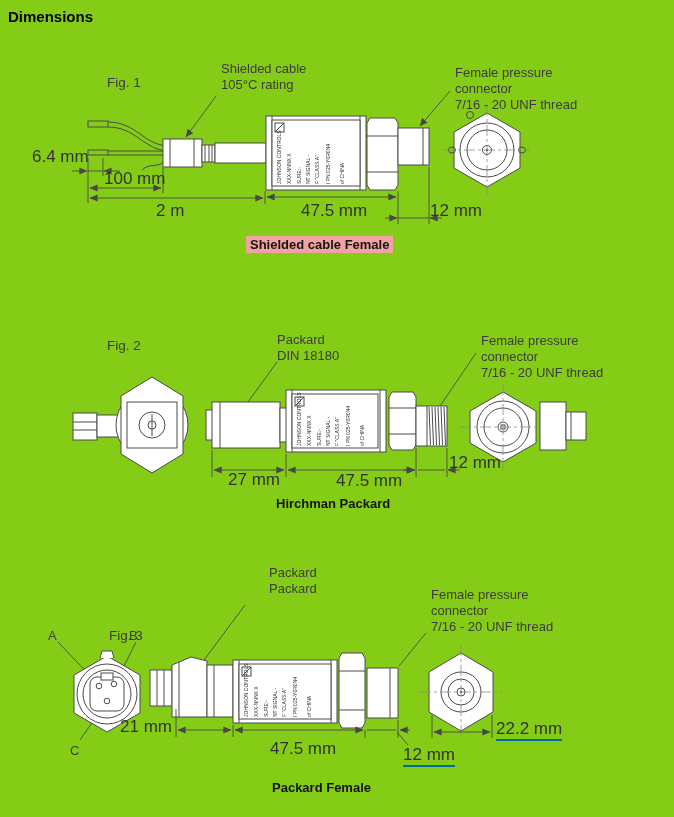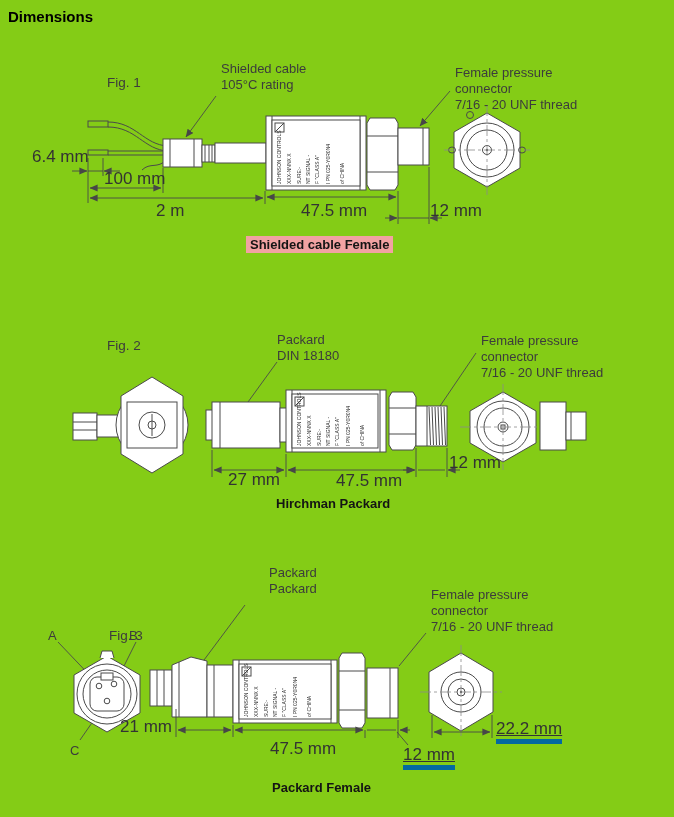--- a/index.html
+++ b/index.html
@@ -5,21 +5,21 @@
   html,body{margin:0;padding:0;background:#fff;}
   .page{position:relative;width:674px;height:817px;background:#84cc16;overflow:hidden;
         font-family:"Liberation Sans",sans-serif;}
   .abs{position:absolute;}
   .title{font-size:15px;font-weight:bold;color:#000;}
   .figlabel{font-size:13.5px;color:#3c3c3c;white-space:nowrap;}
   .note{font-size:13px;color:#3c3c3c;line-height:16px;white-space:nowrap;}
   .dimtext{font-size:17px;color:#333;white-space:nowrap;}
   .caption{font-size:13px;font-weight:bold;color:#141414;white-space:nowrap;}
   .hl{background:#f2a2a2;padding:1px 4px;}
-  .und{border-bottom:5px solid #0369a1;text-decoration:underline;}
+  .und{border-bottom:2px solid #0369a1;}
   svg.art{position:absolute;left:0;}
   .ln{stroke:#4a4a4a;stroke-width:1;fill:none;}
   .lnw{stroke:#4a4a4a;stroke-width:1;fill:#fff;}
   .dim{stroke:#474747;stroke-width:0.9;fill:none;}
   .ldr{stroke:#4a4a4a;stroke-width:0.9;fill:none;}
   .cl{stroke:#8a8a8a;stroke-width:0.8;stroke-dasharray:11 3 3 3;fill:none;}
   .tiny{font-size:5px;fill:#222;}
 </style>
 </head>
 <body>

